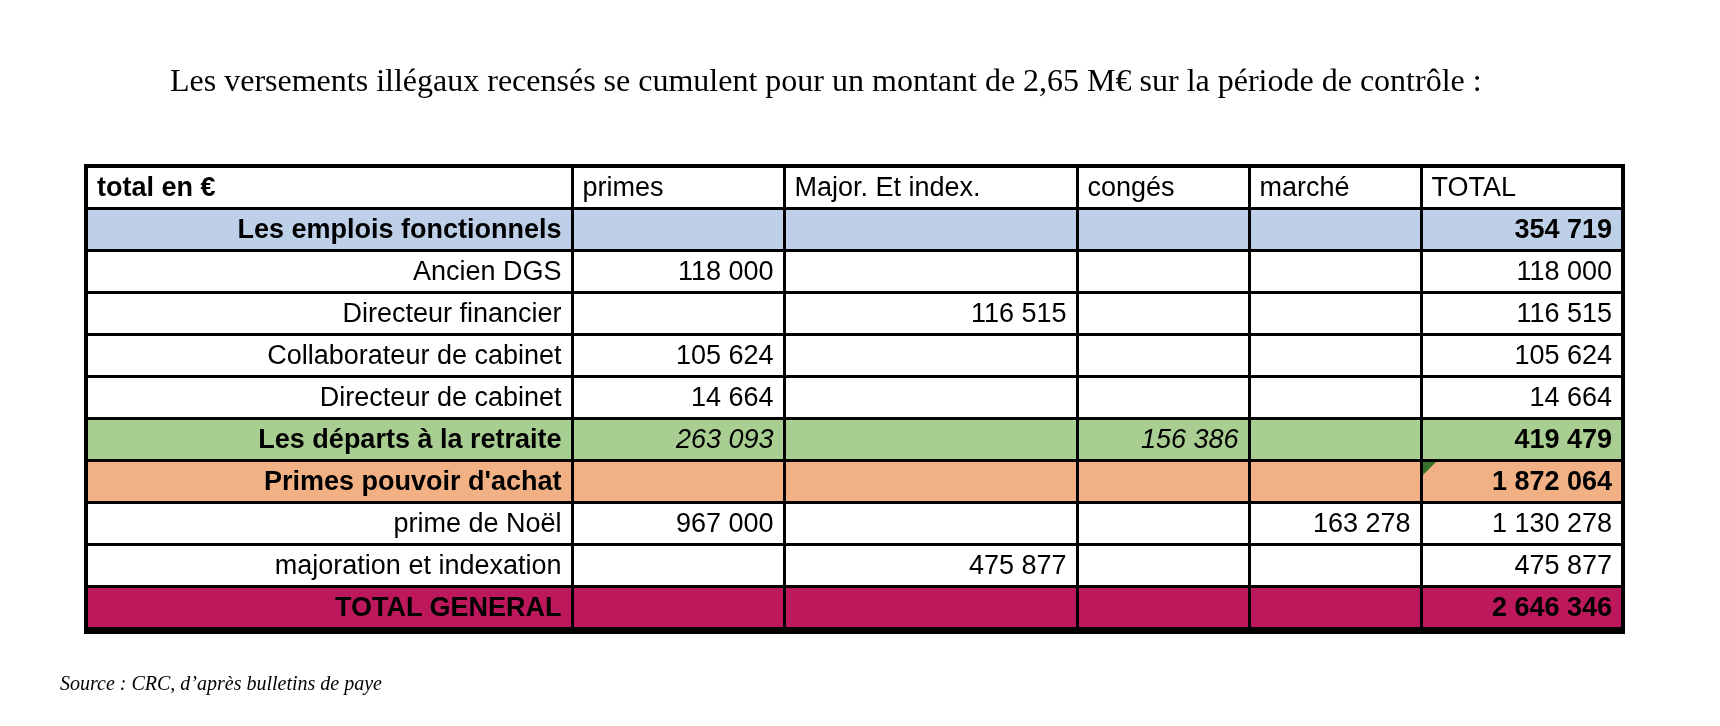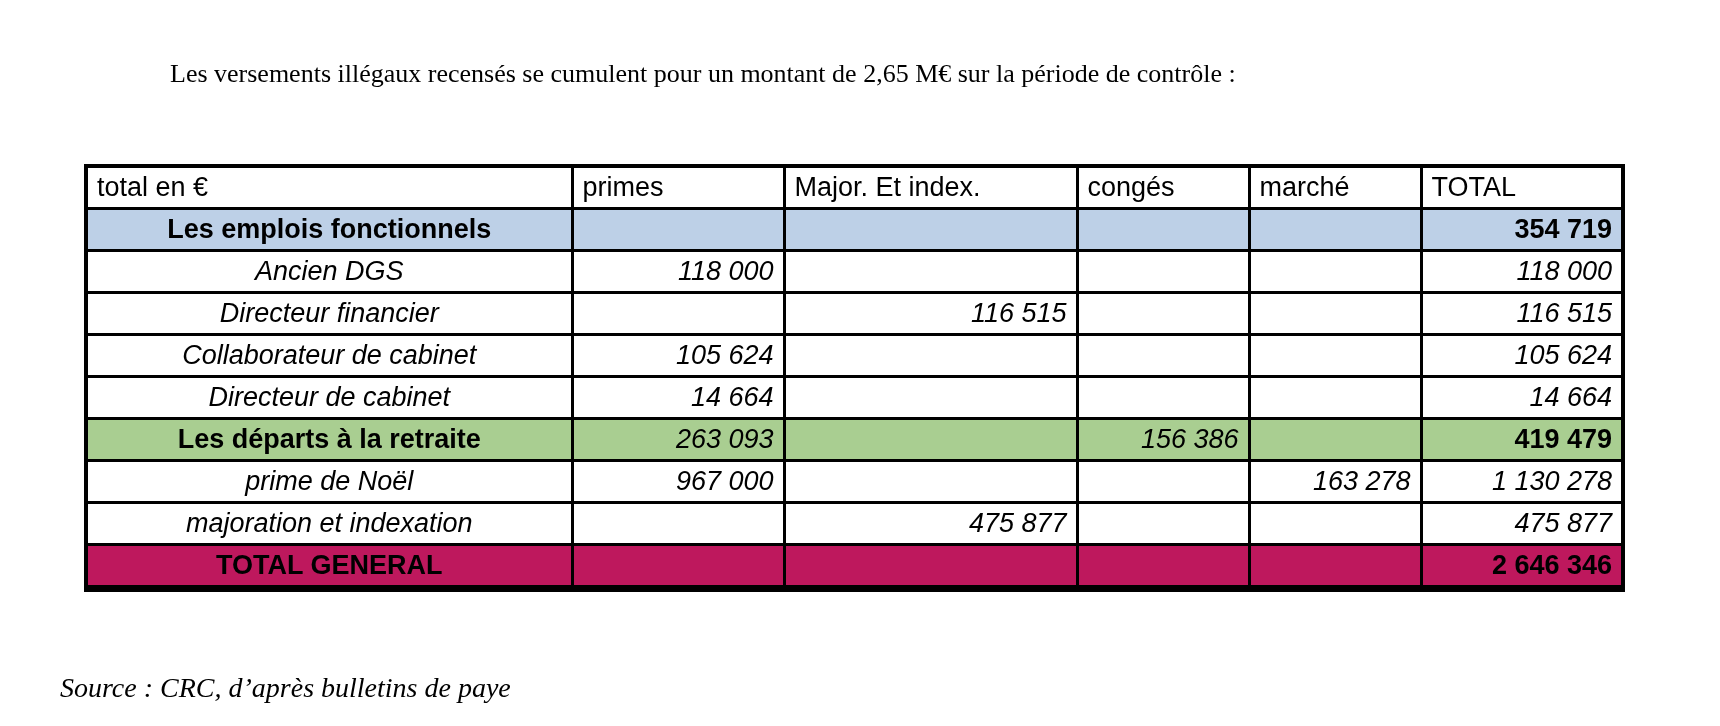--- a/index.html
+++ b/index.html
@@ -16,21 +16,21 @@
     color: #000;
   }
 
   
   .intro {
     position: absolute;
     left: 60px;
     top: 24px;
     width: 1605px;
     font-family: "Liberation Serif", serif;
-    font-size: 26px;
+    font-size: 32px;
     line-height: 48px;
     text-indent: 110px;
     color: #000;
   }
 
   
   .tablewrap {
     position: absolute;
     left: 84px;
     top: 164px;
@@ -52,27 +52,27 @@
     white-space: nowrap;
     overflow: hidden;
     box-sizing: border-box;
   }
   table.paytable tr:last-child th,
   table.paytable tr:last-child td {
     border-bottom: 7px solid #000;
   }
 
   th { font-weight: normal; text-align: left; }
-  th.th-unit { font-weight: normal; }
+  th.th-unit { font-weight: bold; }
   th.th-total { }
 
-  td.label { text-align: center; }
+  td.label { text-align: right; }
   td.num { text-align: right; }
 
-  .row-data td { font-style: italic; font-weight: normal; }
+  .row-data td { font-weight: normal; }
 
   .row-cat-blue   { background: #BDD0E7; }
   .row-cat-green  { background: #A9CE91; }
   .row-cat-orange { background: #F2B184; }
   .row-total      { background: #be185d; }
   .row-cat-blue td, .row-cat-green td, .row-cat-orange td, .row-total td {
     font-weight: bold;
     font-style: normal;
   }
   
@@ -92,21 +92,21 @@
     border-right: 13px solid transparent;
   }
 
   
   .source-note {
     position: absolute;
     left: 60px;
     top: 652px;
     font-family: "Liberation Serif", serif;
     font-style: italic;
-    font-size: 28px;
+    font-size: 20px;
     color: #000;
     margin-top: 20px;
   }
 </style>
 </head>
 <body>
 
 <p class="intro">Les versements illégaux recensés se cumulent pour un montant de 2,65 M€ sur la période de contrôle :</p>
 
 <div class="tablewrap">
@@ -176,20 +176,30 @@
 
       <tr class="row-cat-green">
         <td class="label">Les départs à la retraite</td>
         <td class="num it">263 093</td>
         <td class="num it"></td>
         <td class="num it">156 386</td>
         <td class="num it"></td>
         <td class="num">419 479</td>
       </tr>
 
+      <tr class="row-cat-orange">
+        <td class="label">Primes pouvoir d'achat</td>
+        <td class="num"></td>
+        <td class="num"></td>
+        <td class="num"></td>
+        <td class="num"></td>
+        <td class="num rel">
+          <span class="corner-triangle"></span><span>1 872 064</span>
+        </td>
+      </tr>
 
       <tr class="row-data">
         <td class="label">prime de Noël</td>
         <td class="num">967 000</td>
         <td class="num"></td>
         <td class="num"></td>
         <td class="num">163 278</td>
         <td class="num">1 130 278</td>
       </tr>
 

